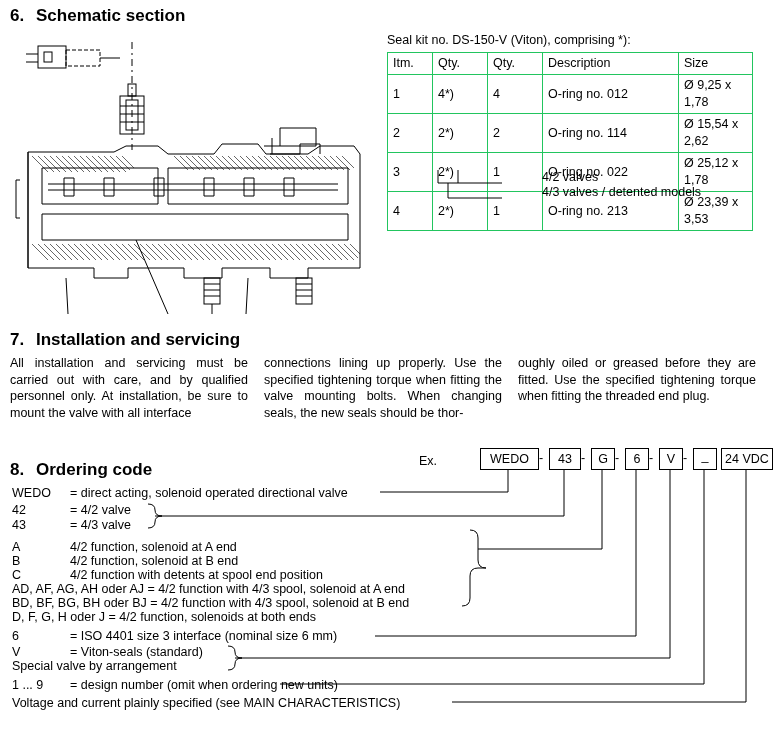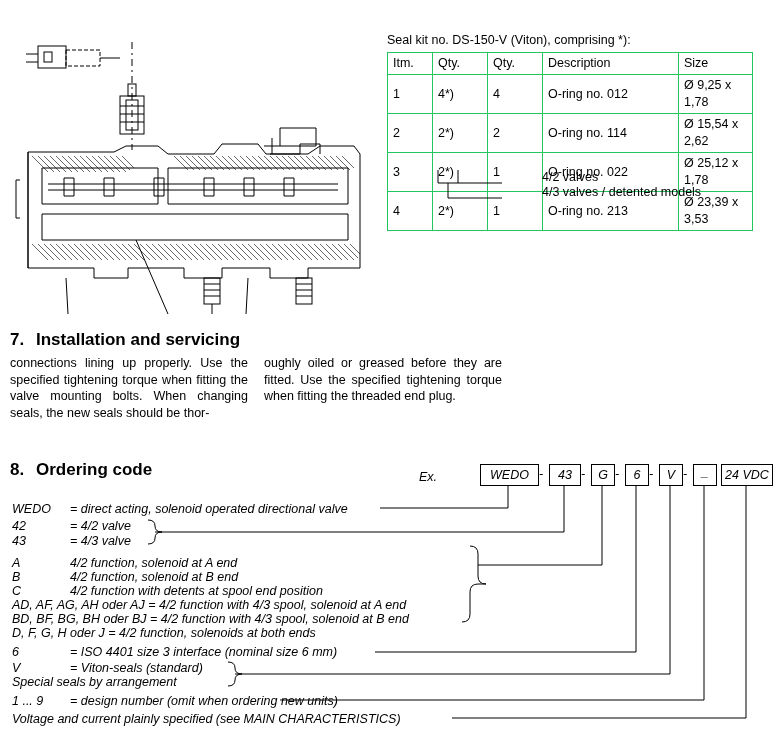--- a/index.html
+++ b/index.html
@@ -105,25 +105,24 @@
     width: 238px;
     font-size: 12.5px;
     line-height: 16.5px;
     text-align: justify;
   }
 
   
   #ordering-area {
     position: absolute;
     left: 0;
-    top: 462px;
+    top: 446px;
     width: 778px;
     height: 282px;
     font-size: 12.5px;
-    font-style: italic;
   }
   #ex-label {
     position: absolute;
     left: 419px;
     top: 8px;
     font-size: 12.5px;
   }
   .code-box {
     position: absolute;
     top: 2px;
@@ -160,20 +159,23 @@
   }
   .legend-row .lwide {
     display: inline-block;
   }
 </style>
 </head>
 <body>
 
 <div class="page">
 
+  <div class="sec-head" style="left:10px; top:6px;">
+    <span class="num">6.</span><span>Schematic section</span>
+  </div>
 
   <svg id="schematic-drawing" viewBox="0 0 370 290">
     <g stroke="#000" fill="none" stroke-width="1">
 
       <rect x="30" y="18" width="28" height="22"></rect>
       <rect x="36" y="24" width="8" height="10"></rect>
       <path d="M18 26 h12 M18 34 h12"></path>
       <rect x="58" y="22" width="34" height="16" stroke-dasharray="4 2"></rect>
       <path d="M92 30 h20"></path>
 
@@ -283,20 +285,21 @@
     </svg>
     <div class="leg-line">4/2 valves</div>
     <div class="leg-line">4/3 valves / detented models</div>
   </div>
 
   <div class="sec-head" style="left:10px; top:330px;">
     <span class="num">7.</span><span>Installation and servicing</span>
   </div>
 
   <div id="install-cols">
+    <div class="col">All installation and servicing  must be carried out with care, and by qualified personnel only. At installation, be sure to mount the valve with all interface</div>
     <div class="col">connections lining up properly. Use the specified tightening torque when fitting the valve mounting bolts. When changing seals, the new seals should be thor-</div>
     <div class="col">oughly oiled or greased before they are fitted. Use the specified tightening torque when fitting the threaded end plug.</div>
   </div>
 
   <div class="sec-head" style="left:10px; top:436px;margin-top:24px;">
     <span class="num">8.</span><span>Ordering code</span>
   </div>
 
   <div id="ordering-area">
 
@@ -366,21 +369,21 @@
       <span class="lwide"> D,  F,  G,   H  oder J   =  4/2 function, solenoids at both ends</span>
     </div>
 
     <div class="legend-row" style="left:12px; top:183px;">
       <span class="lcode">6</span><span>=</span>&nbsp;<span>ISO 4401 size 3 interface (nominal size 6 mm)</span>
     </div>
     <div class="legend-row" style="left:12px; top:199px;">
       <span class="lcode">V</span><span>=</span>&nbsp;<span>Viton-seals (standard)</span>
     </div>
     <div class="legend-row" style="left:12px; top:213px;">
-      <span class="lwide">Special seals by arrangement</span>
+      <span class="lwide">Special valve by arrangement</span>
     </div>
 
     <div class="legend-row" style="left:12px; top:232px;">
       <span class="lcode">1 ... 9</span><span>=</span>&nbsp;<span>design number (omit when ordering new units)</span>
     </div>
     <div class="legend-row" style="left:12px; top:250px;">
       <span class="lwide">Voltage and current plainly specified (see MAIN CHARACTERISTICS)</span>
     </div>
 
   </div>

